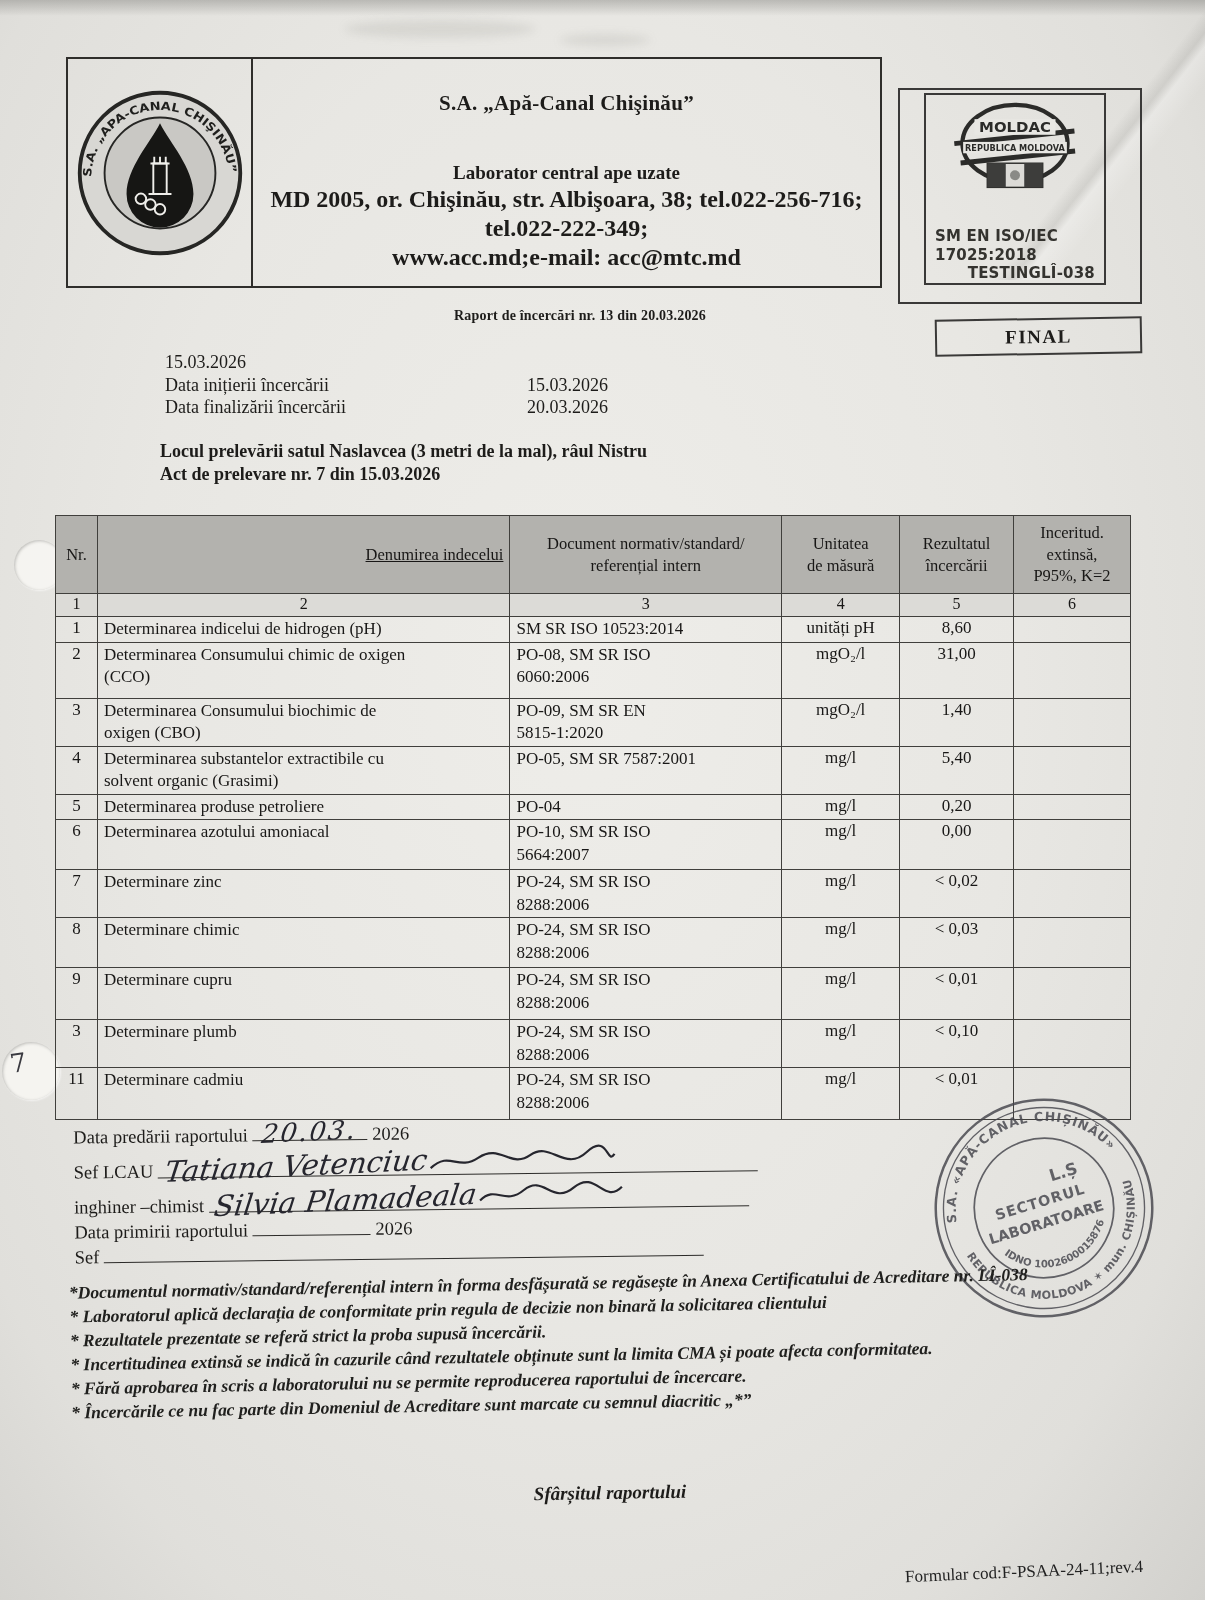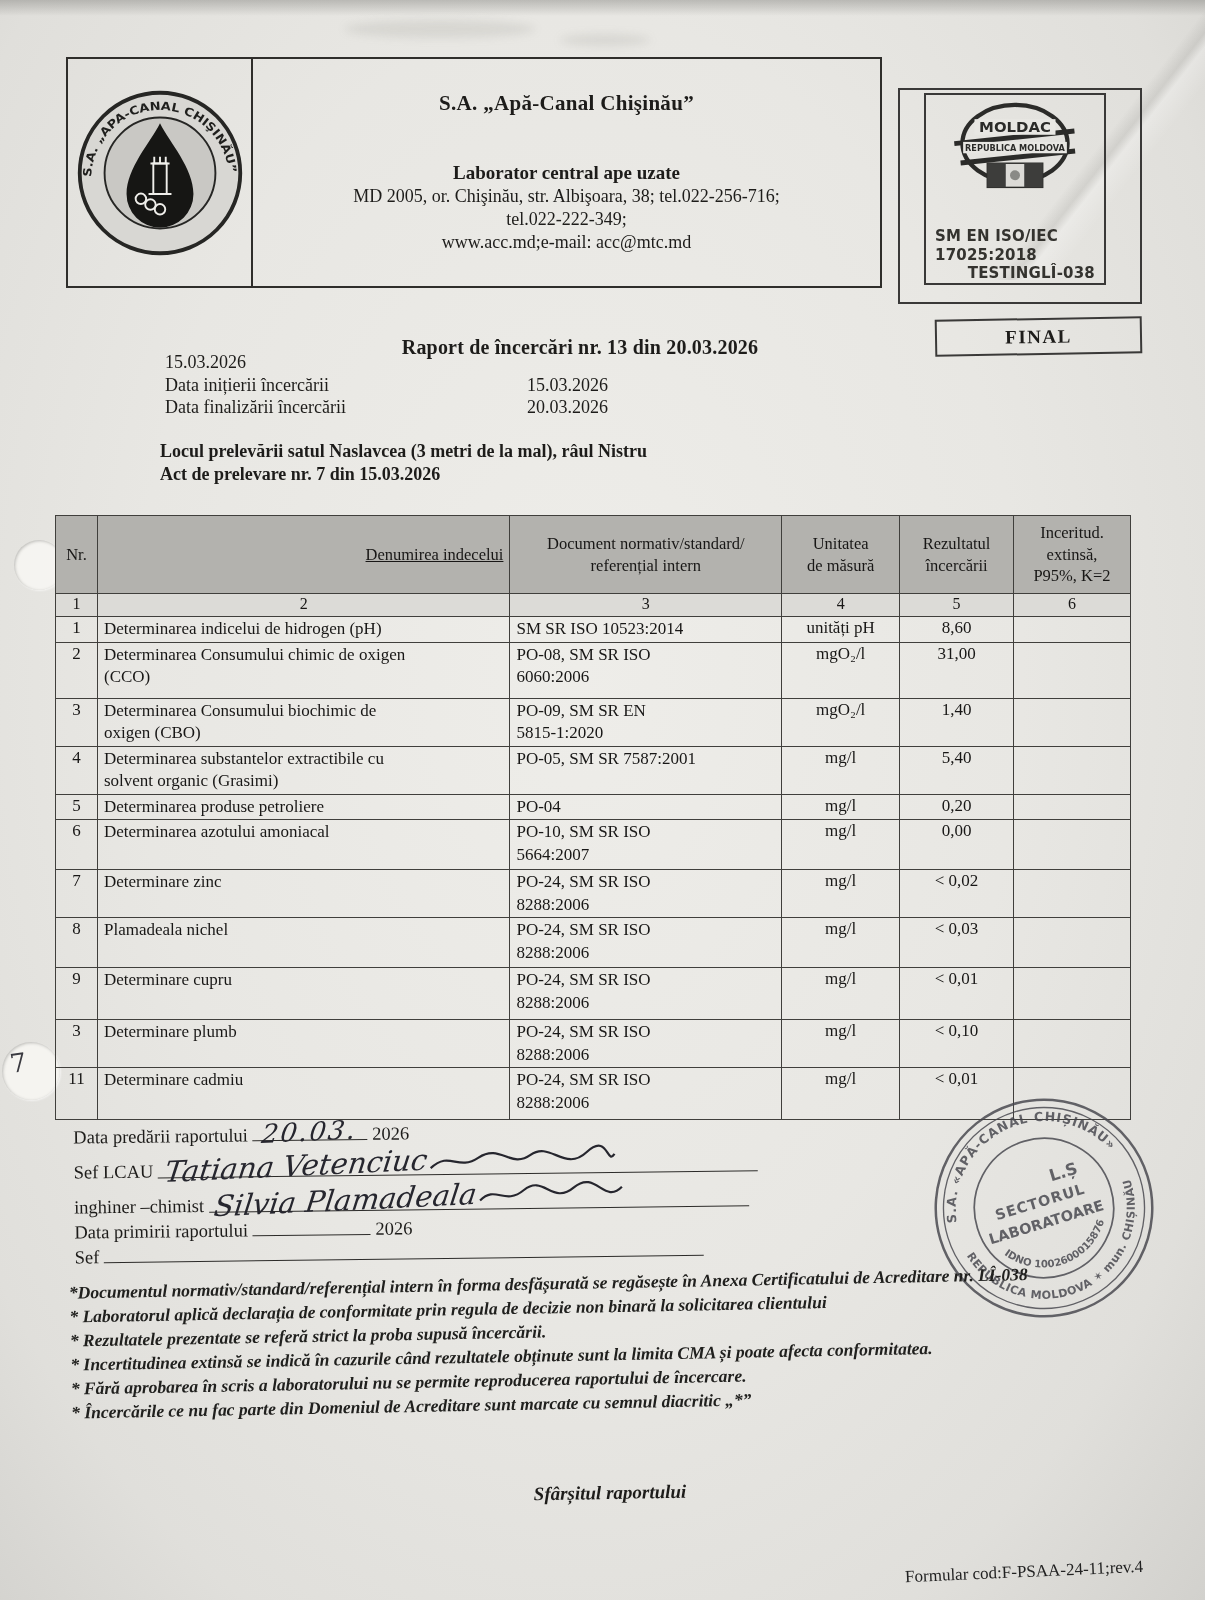--- a/index.html
+++ b/index.html
@@ -11,31 +11,31 @@
   .fold{position:absolute;left:990px;top:-60px;width:320px;height:340px;pointer-events:none;
     background:linear-gradient(128deg, transparent 46%, rgba(60,60,55,.10) 49%, rgba(255,255,255,.25) 51%, transparent 56%);}
   .smudge{position:absolute;background:rgba(120,118,112,.14);filter:blur(4px);border-radius:50%;}
 
   
   .hdr-box{position:absolute;left:66px;top:57px;width:812px;height:227px;border:2.5px solid #2f2e2b;display:flex;}
   .logo-cell{width:183px;border-right:2px solid #2f2e2b;display:flex;align-items:center;justify-content:center;}
   .org-cell{flex:1;text-align:center;display:flex;flex-direction:column;align-items:center;}
   .org-name{font-weight:bold;font-size:21px;margin-top:32px;letter-spacing:.3px;}
   .lab-name{font-weight:bold;font-size:19px;margin-top:46px;}
-  .addr{font-size:18px;margin-top:2px;}
+  .addr{font-size:24px;margin-top:2px;font-weight:bold;}
   .moldac-outer{position:absolute;left:898px;top:88px;width:240px;height:212px;border:2px solid #3a3938;}
   .moldac-inner{position:absolute;left:24px;top:3px;width:178px;height:188px;border:2px solid #3a3938;
     display:flex;flex-direction:column;align-items:center;gap:28px;}
   .moldac-foot{width:160px;font-family:"DejaVu Sans", sans-serif;font-weight:bold;font-size:15px;
     color:#34332f;letter-spacing:.2px;line-height:1.25;}
   .moldac-foot .l2{display:flex;justify-content:flex-end;}
 
   
   .rpt-title{position:absolute;left:260px;top:308px;width:640px;text-align:center;
-    font-weight:bold;font-size:20px;letter-spacing:.2px;margin-top:28px;}
+    font-weight:bold;font-size:14px;letter-spacing:.2px;}
   .final-badge{position:absolute;left:935px;top:318px;width:203px;height:33px;border:2px solid #3a3938;
     display:flex;align-items:center;justify-content:center;font-weight:bold;font-size:19px;
     letter-spacing:1.5px;transform:rotate(-1deg);}
 
   
   .dates{position:absolute;left:165px;top:351px;font-size:18px;}
   .dates .row{display:flex;line-height:22.5px;}
   .dates .lbl{width:362px;}
   .sampling{position:absolute;left:160px;top:440px;font-weight:bold;font-size:18px;line-height:23px;}
 
@@ -263,21 +263,21 @@
         <td class="c-nr">7</td>
         <td class="c-name">Determinare zinc</td>
         <td class="c-doc">PO-24, SM SR ISO
 8288:2006</td>
         <td class="c-unit">mg/l</td>
         <td class="c-res">&lt; 0,02</td>
         <td></td>
       </tr>
       <tr style="height:50px">
         <td class="c-nr">8</td>
-        <td class="c-name">Plamadeala nichel</td>
+        <td class="c-name">Determinare chimic</td>
         <td class="c-doc">PO-24, SM SR ISO
 8288:2006</td>
         <td class="c-unit">mg/l</td>
         <td class="c-res">&lt; 0,03</td>
         <td></td>
       </tr>
       <tr style="height:52px">
         <td class="c-nr">9</td>
         <td class="c-name">Determinare cupru</td>
         <td class="c-doc">PO-24, SM SR ISO

